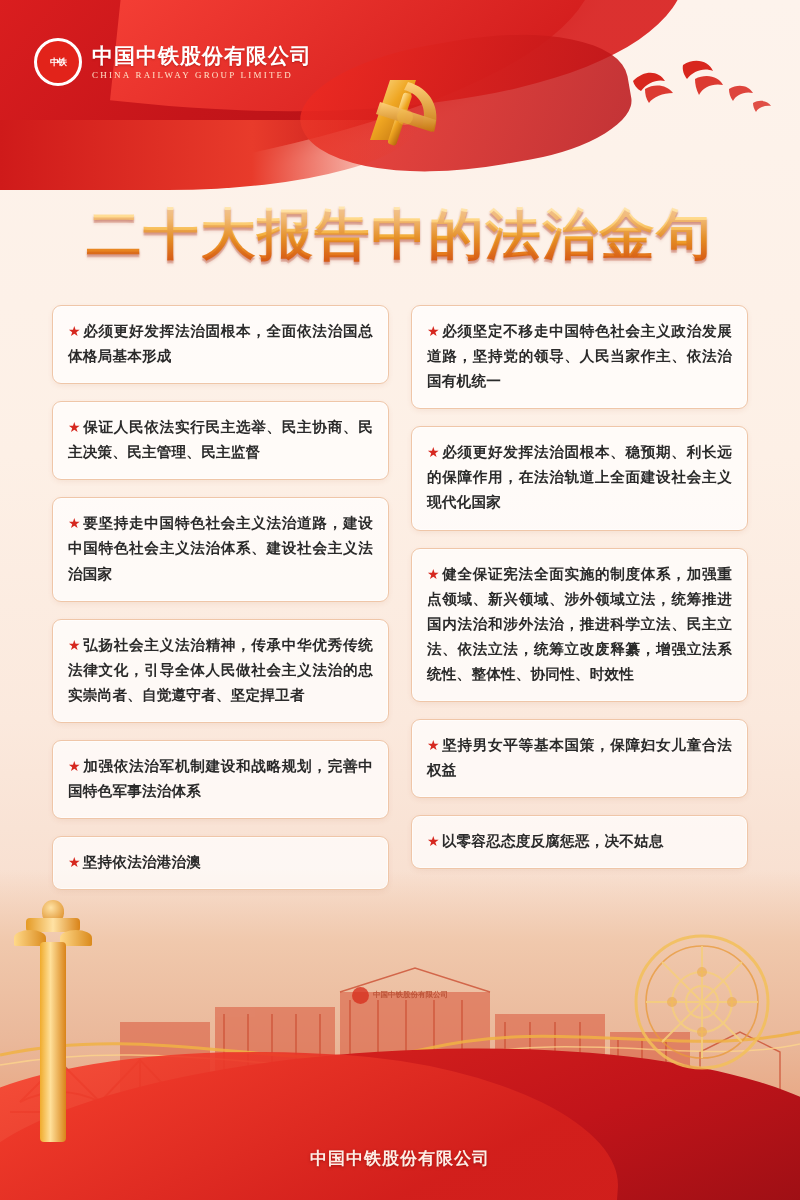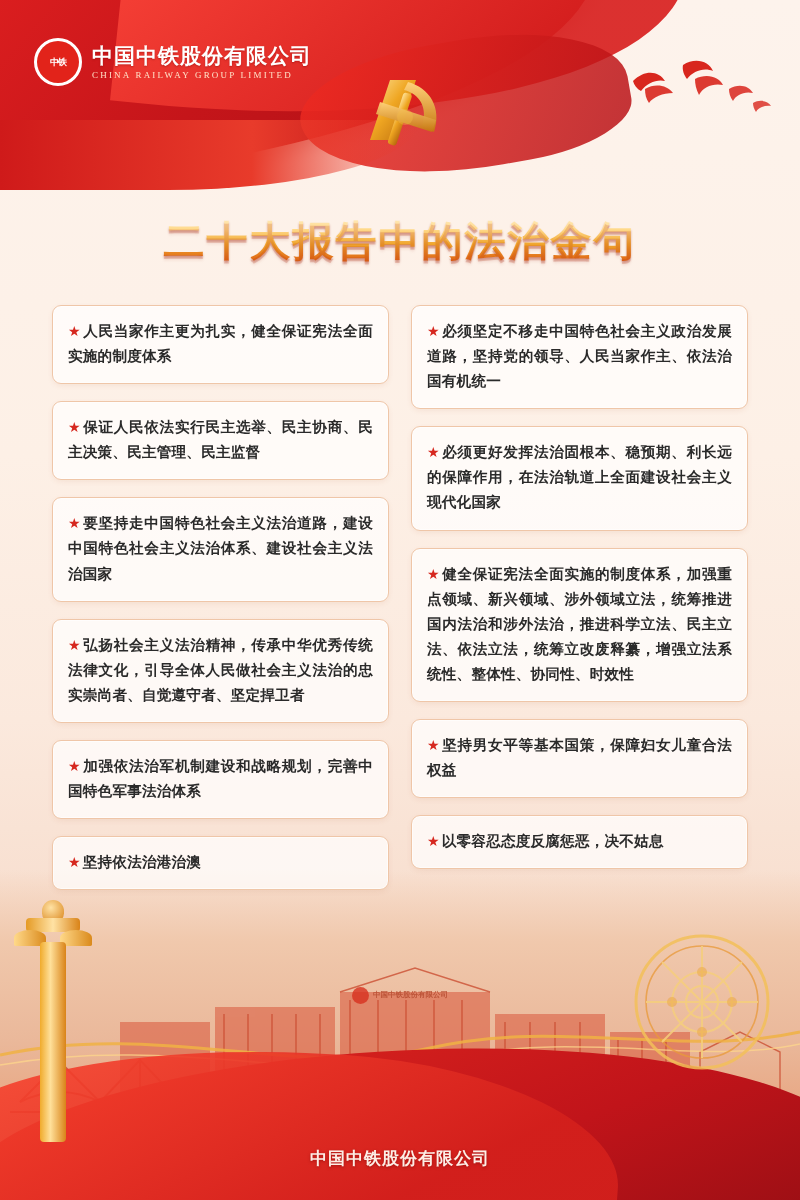--- a/index.html
+++ b/index.html
@@ -84,22 +84,22 @@
 
   
   .doves { position:absolute; top:55px; left:625px; width:160px; height:70px; z-index:6;}
 
   
   .title {
     position: absolute; top: 198px; left: 0; width: 800px;
     text-align: center; z-index: 8;
   }
   .title h1 {
-    margin: 16px;
-    font-size: 41px;
+    margin: 0;
+    font-size: 55px;
     font-weight: bold;
     letter-spacing: 2px;
     font-family: "DejaVu Sans", "Liberation Sans", sans-serif;
     background: linear-gradient(180deg, #fff0cf 0%, #ffd98a 28%, #f0a52c 55%, #e2701a 80%, #d14b12 100%);
     -webkit-background-clip: text; background-clip: text;
     -webkit-text-fill-color: transparent; color: transparent;
     text-shadow: 0 3px 0 rgba(180,40,10,.18);
     filter: drop-shadow(0 2px 1px rgba(150,30,10,.35));
   }
 
@@ -260,21 +260,21 @@
     </svg>
   </div>
 
   <div class="title">
     <h1>二十大报告中的法治金句</h1>
   </div>
 
   <div class="columns">
     <div class="col">
       <div class="card">
-        <p><span class="star">★</span><span>人民当家作主更为扎实，健全保证宪法全面实施的制度体系</span></p>
+        <p><span class="star">★</span><span>必须更好发挥法治固根本，全面依法治国总体格局基本形成</span></p>
       </div>
       <div class="card">
         <p><span class="star">★</span><span>保证人民依法实行民主选举、民主协商、民主决策、民主管理、民主监督</span></p>
       </div>
       <div class="card">
         <p><span class="star">★</span><span>要坚持走中国特色社会主义法治道路，建设中国特色社会主义法治体系、建设社会主义法治国家</span></p>
       </div>
       <div class="card">
         <p><span class="star">★</span><span>弘扬社会主义法治精神，传承中华优秀传统法律文化，引导全体人民做社会主义法治的忠实崇尚者、自觉遵守者、坚定捍卫者</span></p>
       </div>

